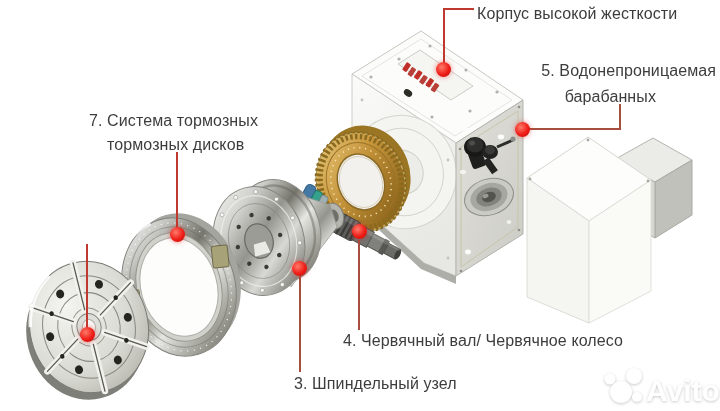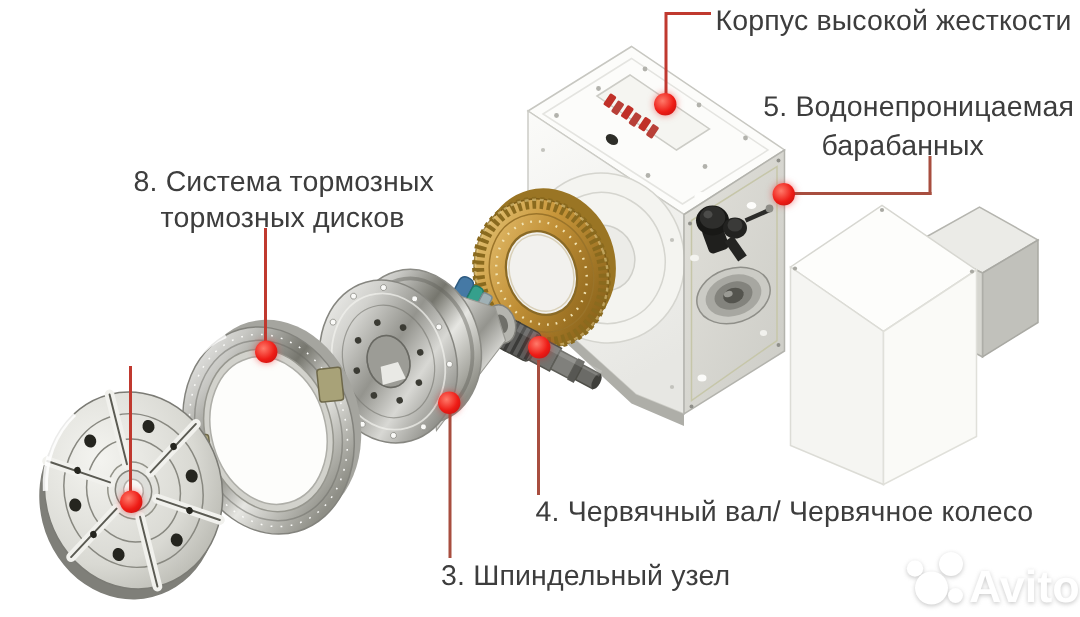--- a/index.html
+++ b/index.html
@@ -4,21 +4,21 @@
 <style>
   html,body{margin:0;padding:0;}
   body{
     width:720px;height:411px;position:relative;overflow:hidden;
     background:var(--background,#fff);
     font-family:"Liberation Sans","DejaVu Sans",sans-serif;
   }
   .scene{position:absolute;inset:0;width:720px;height:411px;}
   svg.art{position:absolute;left:0;top:0;}
   .lbl{
-    position:absolute;font-size:19px;line-height:1.2;color:var(--label-text,#3d3d3d);
+    position:absolute;font-size:16px;line-height:1.2;color:var(--label-text,#3d3d3d);
     white-space:nowrap;letter-spacing:.1px;
   }
   .cl{position:absolute;background:var(--callout-line,#c0392f);}
   .cl.muted{background:var(--callout-line-muted,#a84e3f);}
   .dot{
     position:absolute;width:15px;height:15px;border-radius:50%;
     background:radial-gradient(circle at 38% 35%, #ff7a6a 0%, var(--callout-dot,#ee1c16) 55%, #bf0e0e 95%);
     box-shadow:0 0 5px rgba(230,30,30,.55);
   }
   .wm{position:absolute;left:596px;top:360px;width:124px;height:51px;
@@ -287,23 +287,23 @@
   <div class="dot" style="left:436px;top:62px;"></div>
   <div class="dot" style="left:515px;top:122px;"></div>
   <div class="dot" style="left:170px;top:227px;"></div>
   <div class="dot" style="left:80px;top:327px;"></div>
   <div class="dot" style="left:352px;top:224px;"></div>
   <div class="dot" style="left:292px;top:261px;"></div>
 
   <div class="lbl" style="left:477px;top:4px;">Корпус высокой жесткости</div>
   <div class="lbl" style="right:4px;top:61px;">5. Водонепроницаемая</div>
   <div class="lbl" style="right:64px;top:87px;">барабанных</div>
-  <div class="lbl" style="left:89px;top:111px;">8. Система тормозных</div>
+  <div class="lbl" style="left:89px;top:111px;">7. Система тормозных</div>
   <div class="lbl" style="left:107px;top:135px;">тормозных дисков</div>
-  <div class="lbl" style="left:357px;top:331px;">4. Червячный вал/ Червячное колесо</div>
+  <div class="lbl" style="left:343px;top:331px;">4. Червячный вал/ Червячное колесо</div>
   <div class="lbl" style="left:294px;top:374px;">3. Шпиндельный узел</div>
 
   <svg class="wm" width="124" height="51" viewBox="0 0 124 51">
     <g fill="#ffffff">
       <circle cx="25" cy="32" r="11"></circle>
       <circle cx="38" cy="16" r="8"></circle>
       <circle cx="14" cy="19" r="5.5"></circle>
       <circle cx="41" cy="37" r="5"></circle>
       <text x="50" y="41" font-family="Liberation Sans, DejaVu Sans, sans-serif" font-size="30" font-weight="bold">Avito</text>
     </g>

